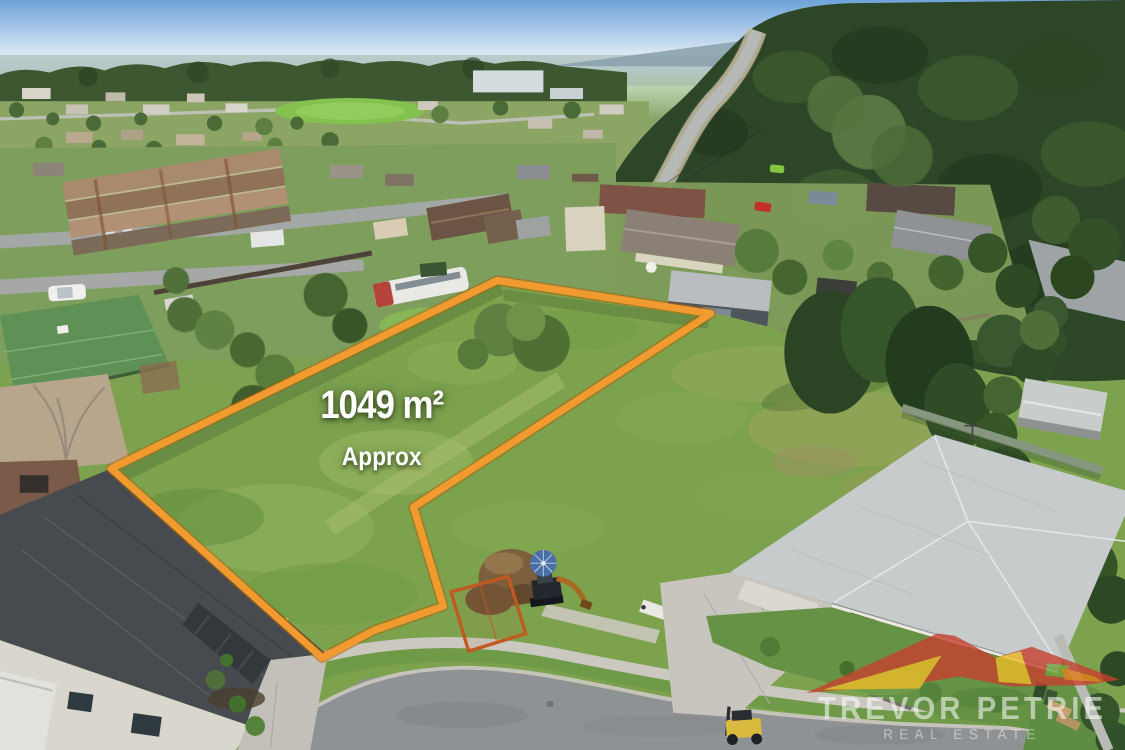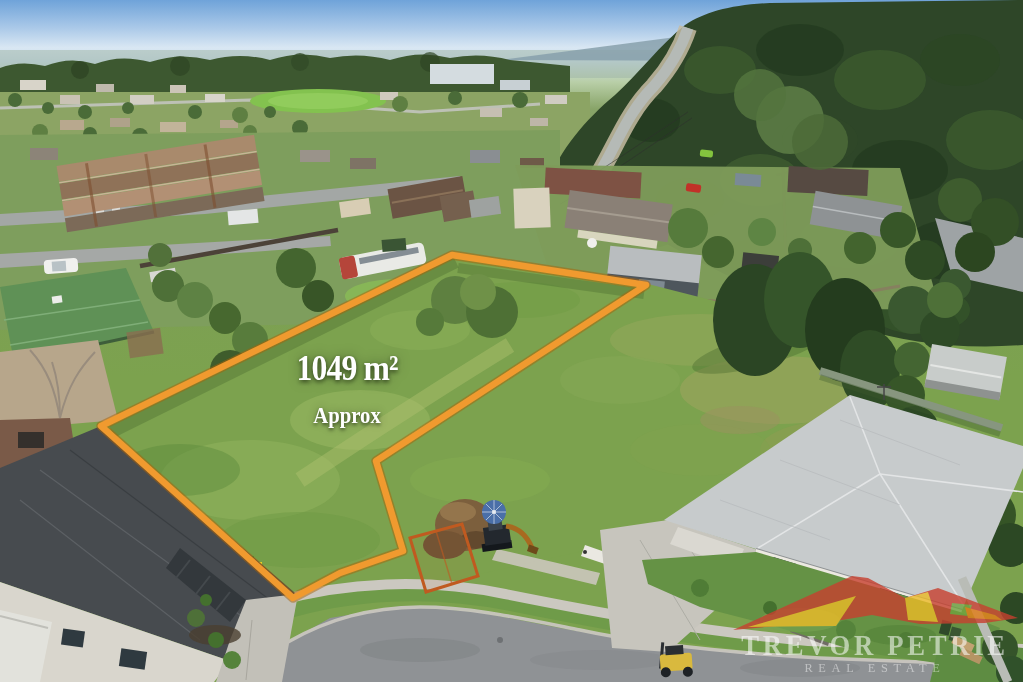--- a/index.html
+++ b/index.html
@@ -1,18 +1,18 @@
 <!DOCTYPE html>
 <html><head>
 <meta charset="utf-8">
 <style>
   html,body{margin:0;padding:0;background:#222;}
   .stage{
     position:relative;width:1023px;height:682px;overflow:hidden;
-    font-family:Liberation Serif, serif;
+    font-family:Liberation Sans, sans-serif;
     background:linear-gradient(180deg,#6FA3D9 0%,#A9C8E8 4%,#D9E7F3 7%,#C9DCEA 9%,#B9CFA8 12%,#88A468 16%,#7E9C5D 24%,#7CA24E 55%,#7CA24E 100%);
   }
   .scene-svg{position:absolute;left:0;top:0;width:1023px;height:682px;}
   .area-label{
     position:absolute;left:227px;top:350px;width:240px;text-align:center;
     font-size:36px;font-weight:bold;line-height:1;letter-spacing:-1px;
     transform:scaleX(.88);transform-origin:50% 50%;
     text-shadow:0 2px 5px rgba(15,25,8,.65),0 0 14px rgba(15,25,8,.35);
   }
   .area-qualifier{

